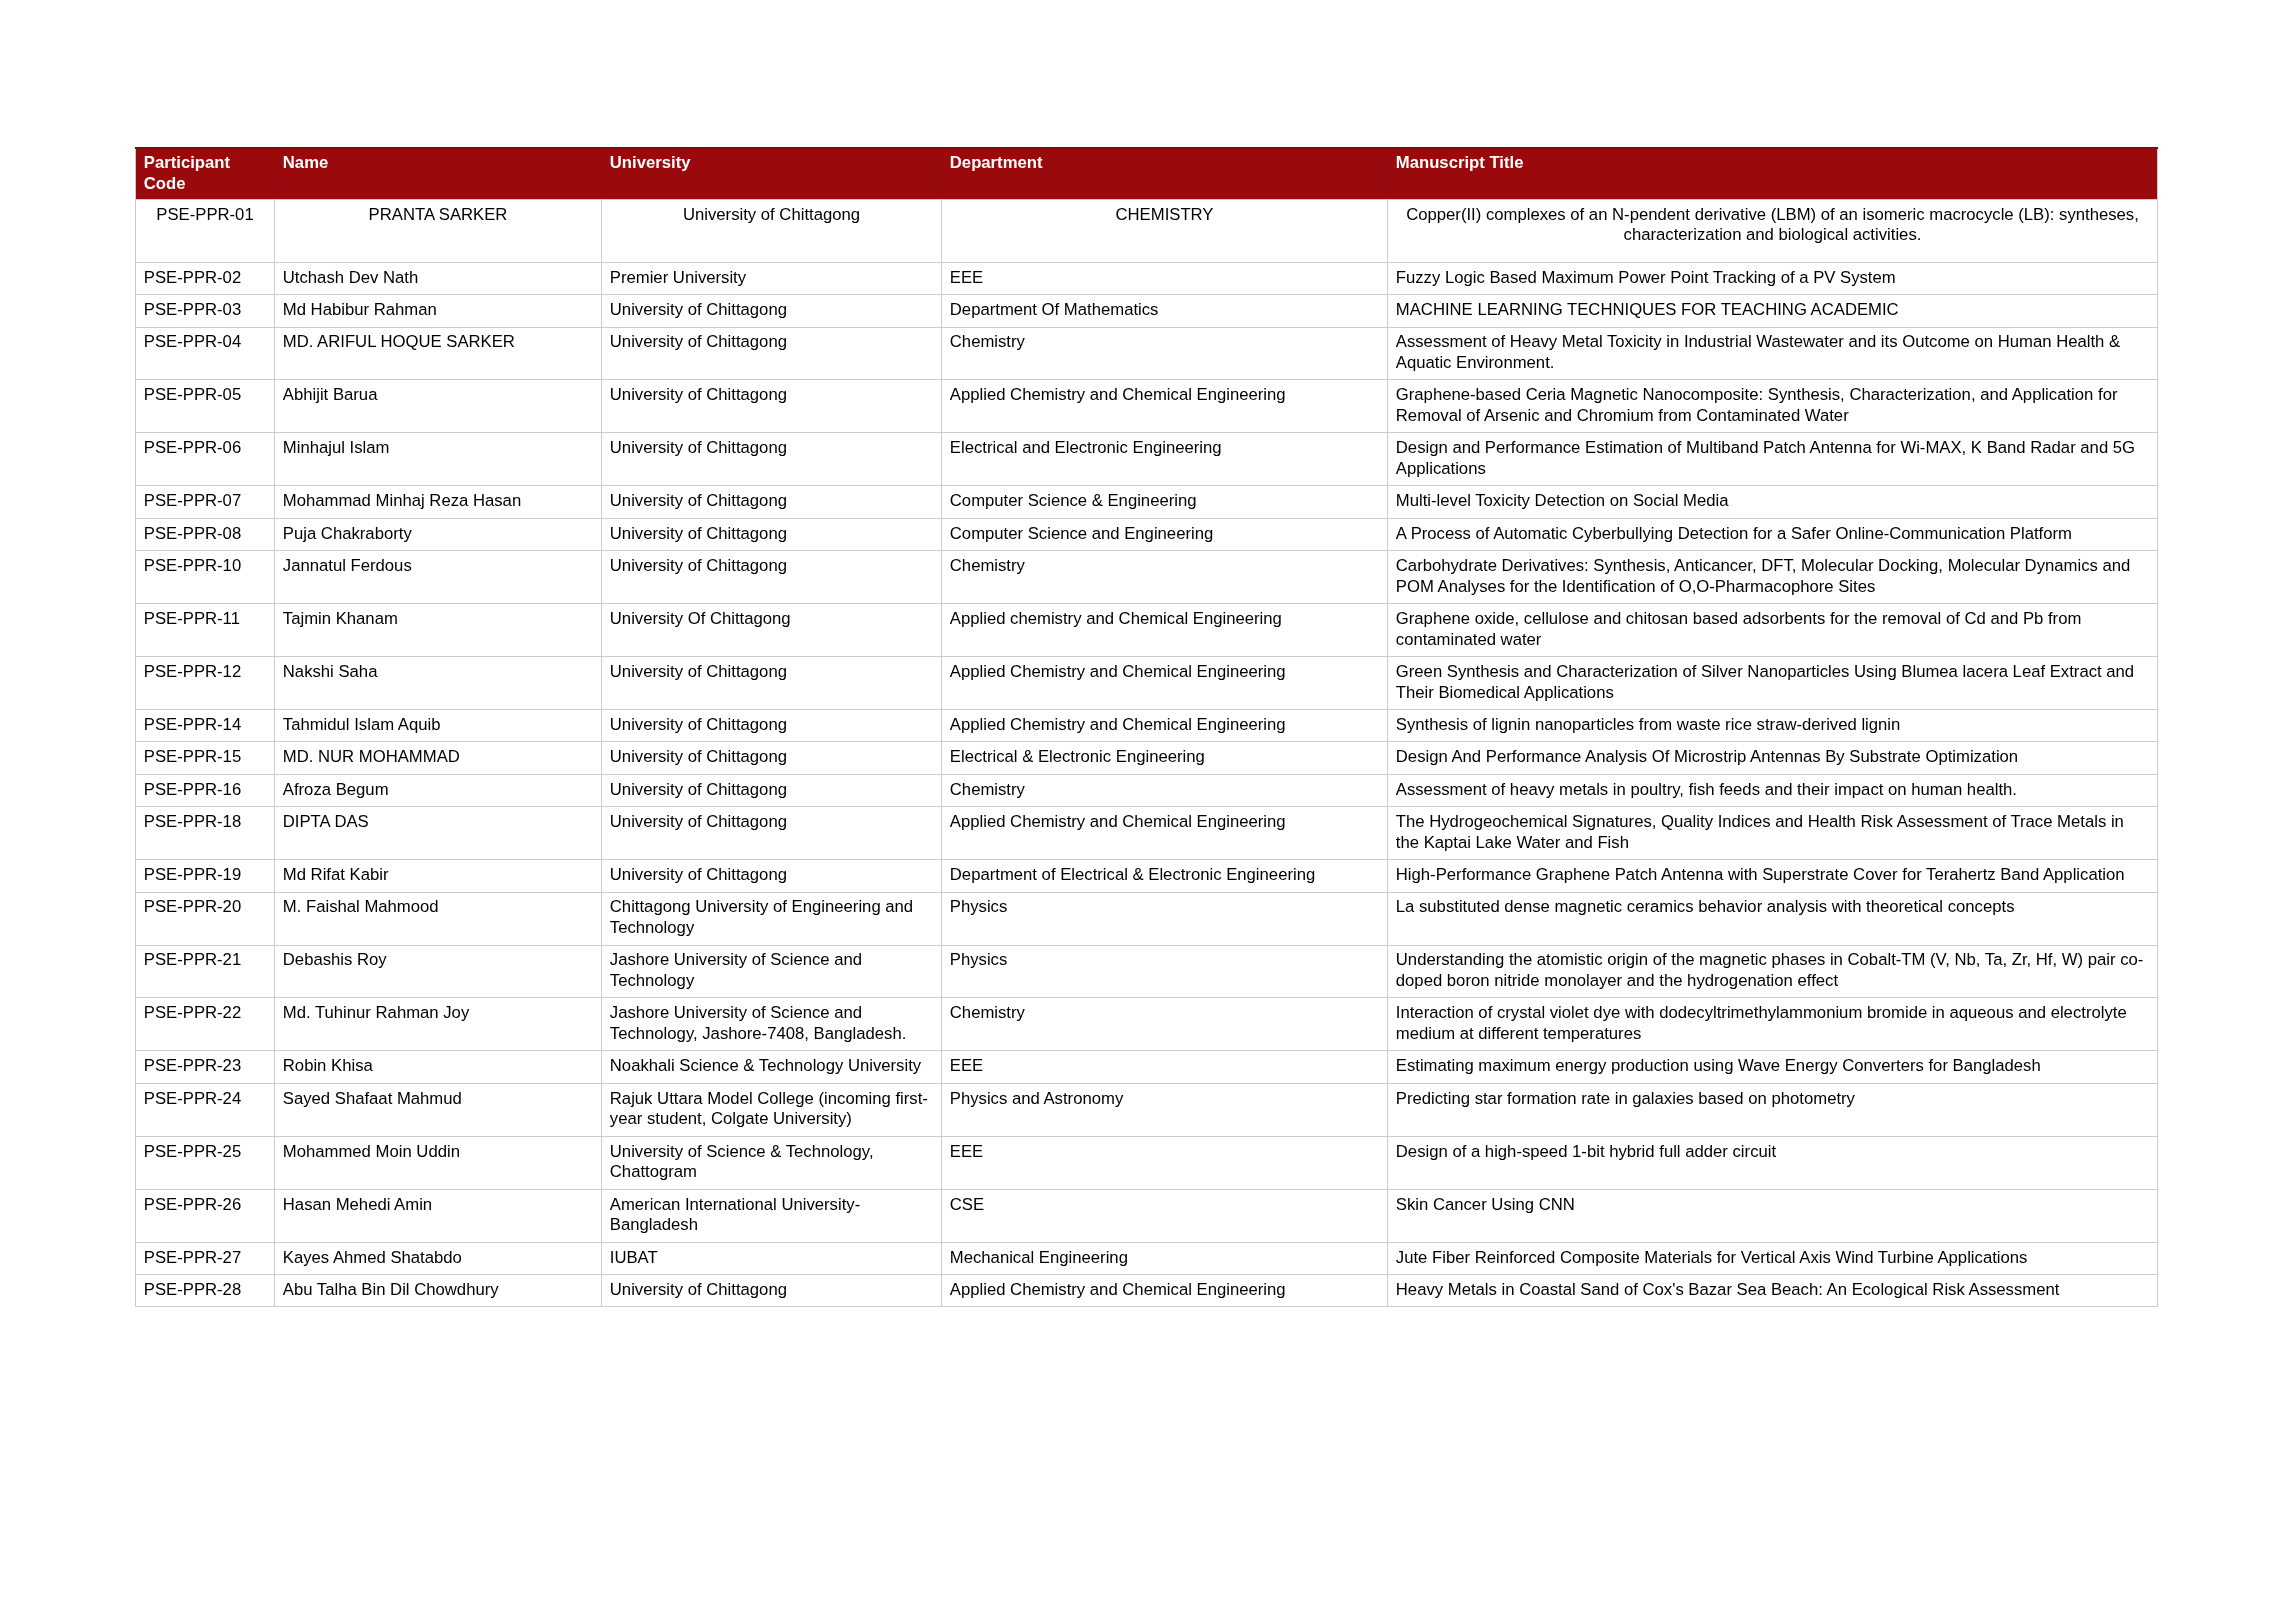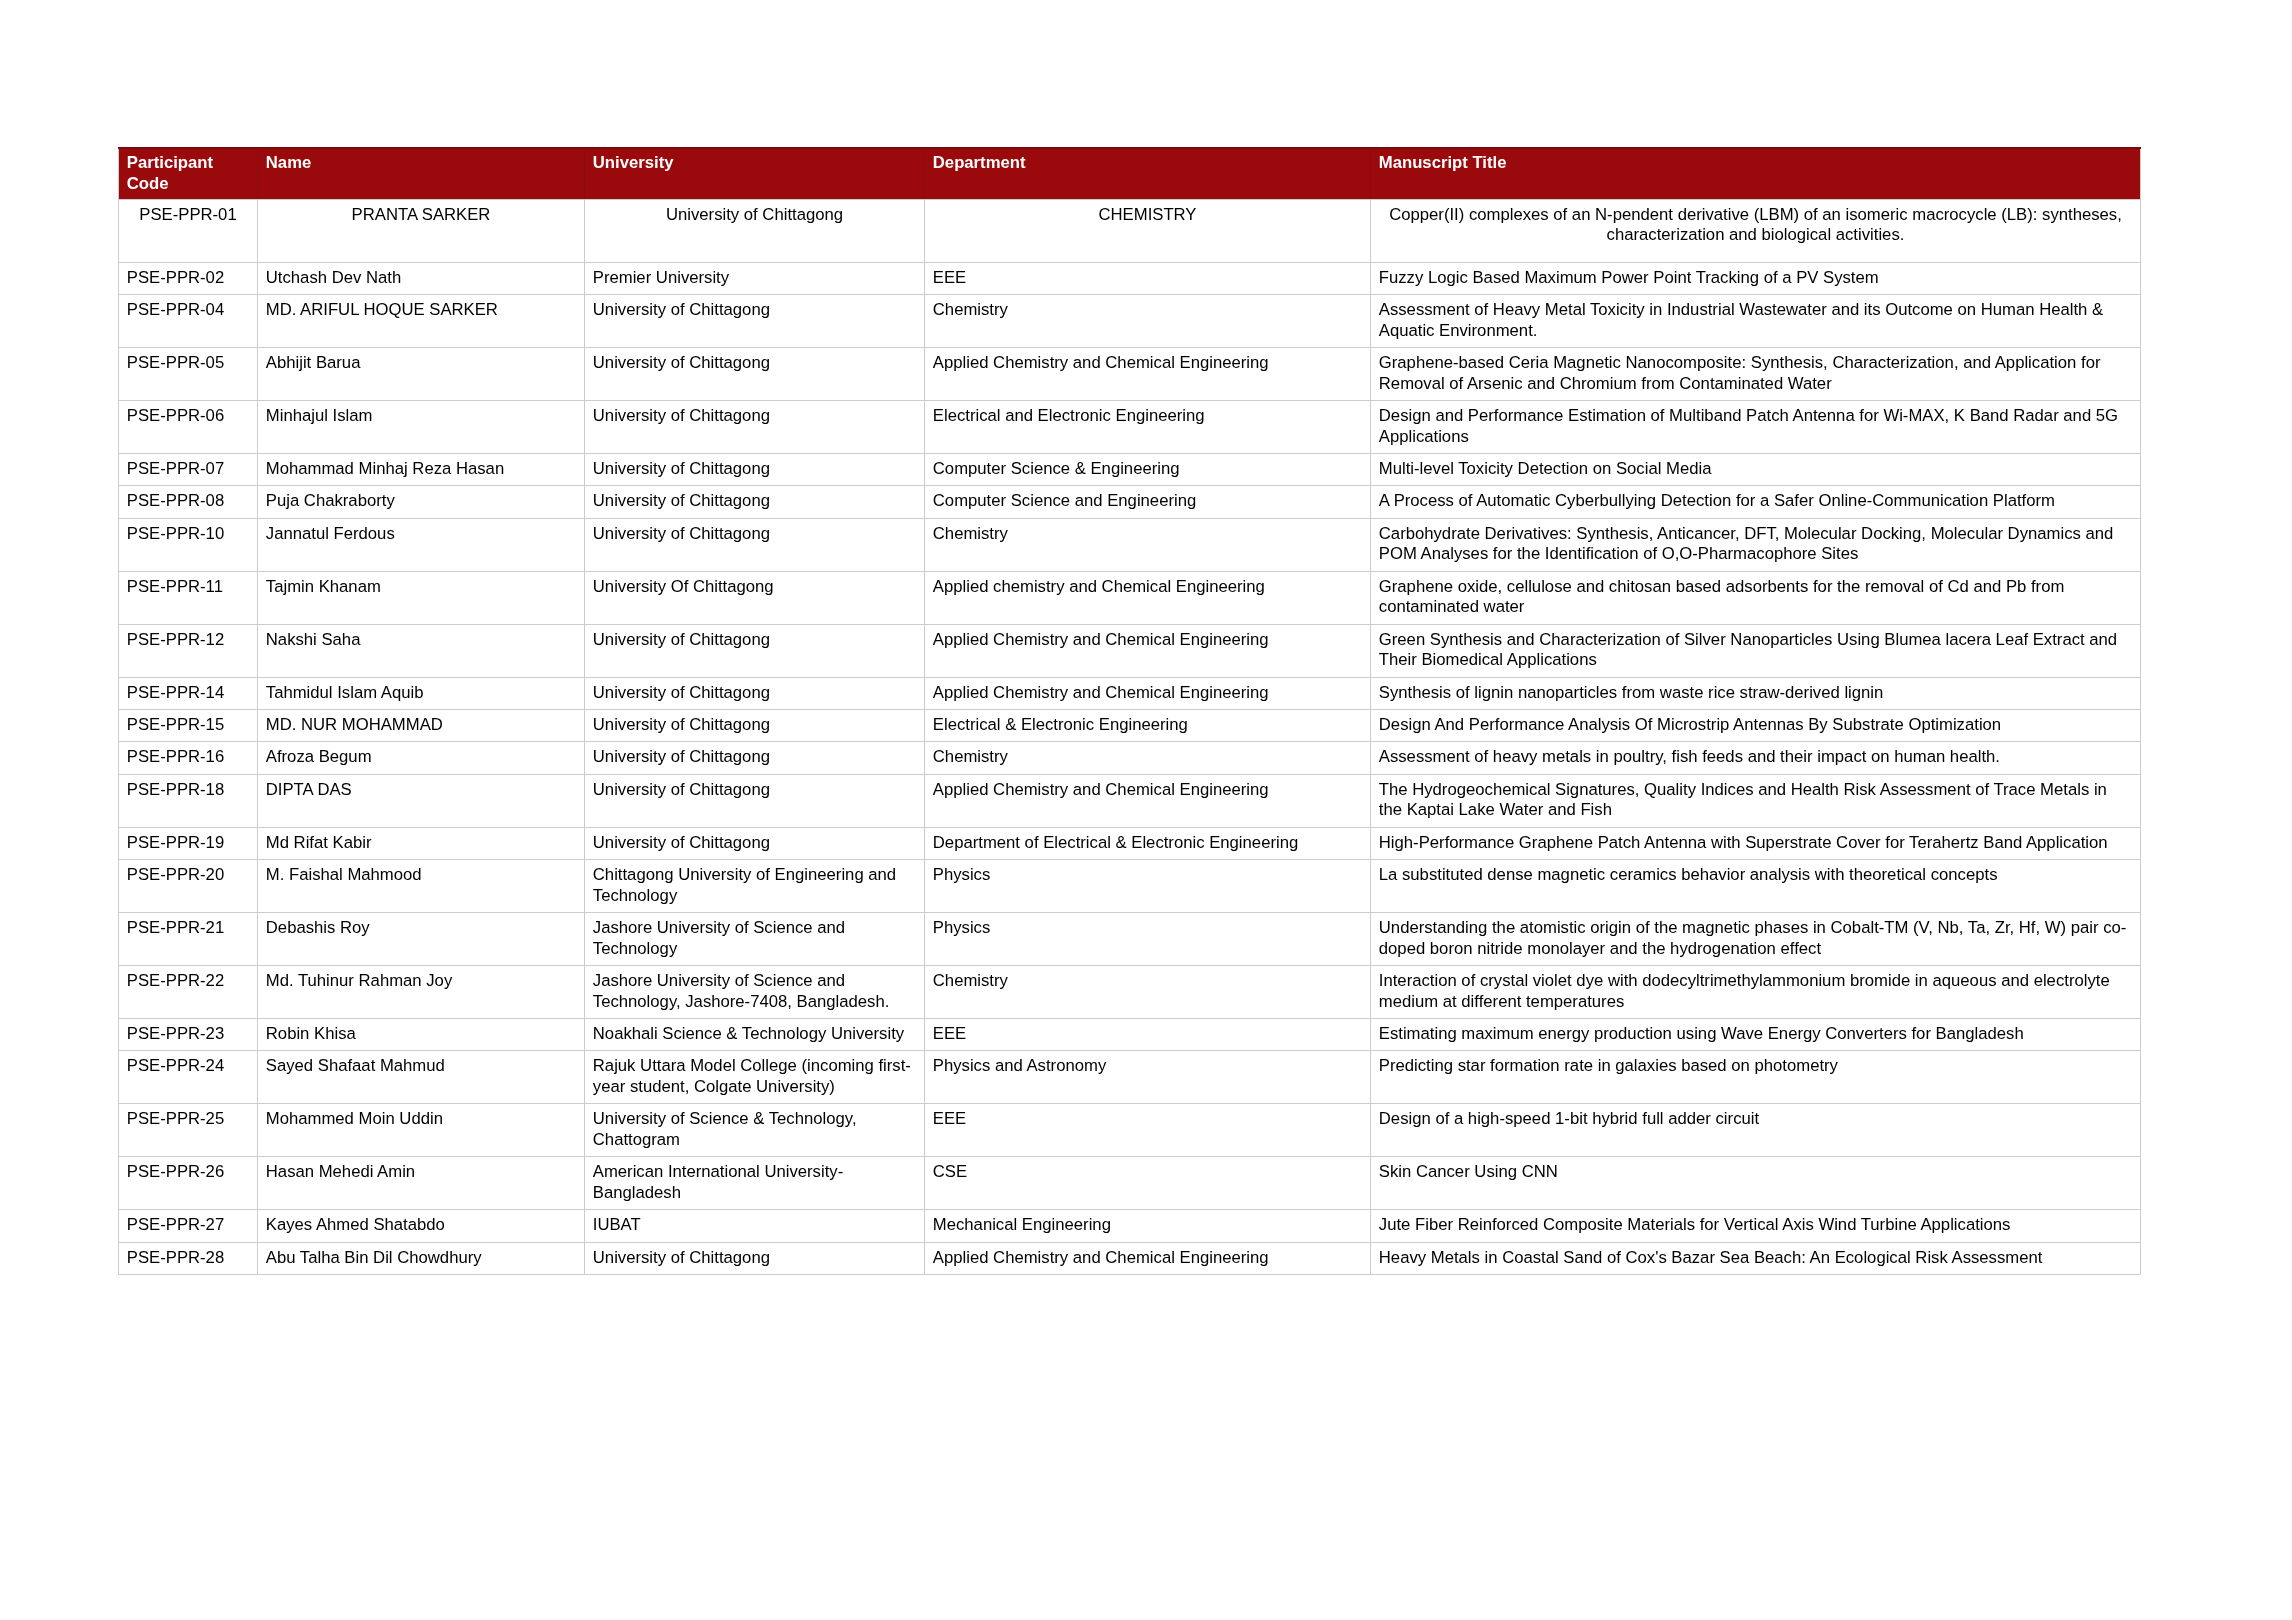--- a/index.html
+++ b/index.html
@@ -10,21 +10,21 @@
   body {
     width: 2293px;
     height: 1620px;
     position: relative;
     overflow: hidden;
     font-family: "Liberation Sans", sans-serif;
     color: #000000;
   }
   .sheet {
     position: absolute;
-    left: 118px;
+    left: 135px;
     top: 147px;
     width: 2023px;
   }
   table.participants {
     border-collapse: collapse;
     table-layout: fixed;
     width: 100%;
     font-size: 16.7px;
     line-height: 20.6px;
   }
@@ -85,20 +85,27 @@
           <td>Copper(II) complexes of an N-pendent derivative (LBM) of an isomeric  macrocycle (LB): syntheses, characterization and biological activities.</td>
         </tr>
         <tr>
           <td>PSE-PPR-02</td>
           <td>Utchash Dev Nath</td>
           <td>Premier University</td>
           <td>EEE</td>
           <td>Fuzzy Logic Based Maximum Power Point Tracking of a PV System</td>
         </tr>
         <tr>
+          <td>PSE-PPR-03</td>
+          <td>Md  Habibur Rahman</td>
+          <td>University of Chittagong</td>
+          <td>Department Of Mathematics</td>
+          <td>MACHINE LEARNING TECHNIQUES FOR TEACHING ACADEMIC</td>
+        </tr>
+        <tr>
           <td>PSE-PPR-04</td>
           <td>MD. ARIFUL HOQUE SARKER</td>
           <td>University of Chittagong</td>
           <td>Chemistry</td>
           <td>Assessment of Heavy Metal Toxicity in Industrial Wastewater and its Outcome on Human Health &amp; Aquatic Environment.</td>
         </tr>
         <tr>
           <td>PSE-PPR-05</td>
           <td>Abhijit Barua</td>
           <td>University of Chittagong</td>

